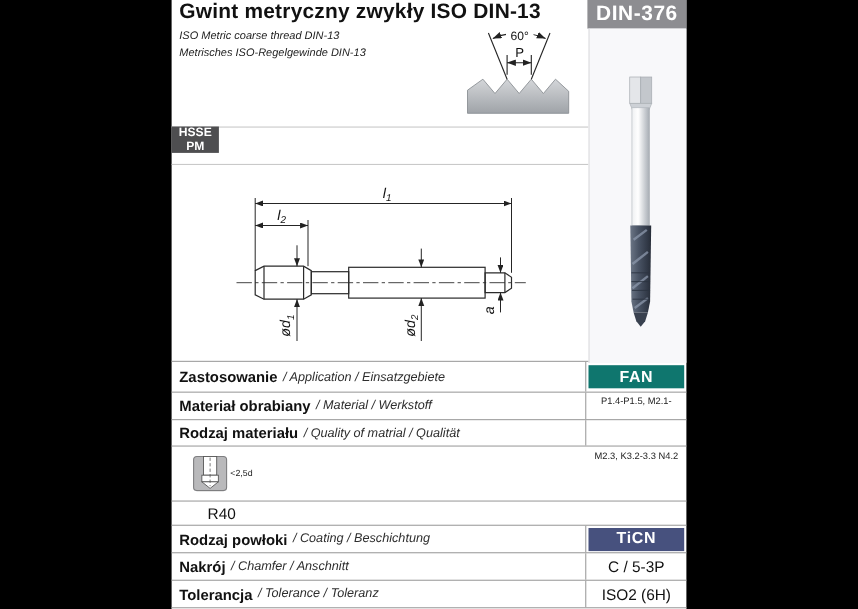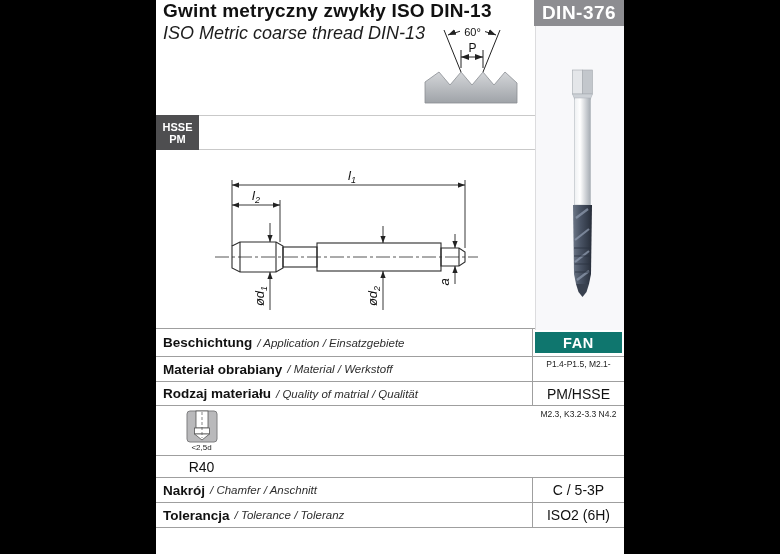--- a/index.html
+++ b/index.html
@@ -5,27 +5,27 @@
   html,body{margin:0;padding:0;background:#000;}
   .canvas{position:relative;width:780px;height:554px;background:#fff;overflow:hidden;
           font-family:"Liberation Sans",sans-serif;color:#111;}
   .strip{position:absolute;top:0;height:554px;background:#000;}
   .strip.left{left:0;width:156px;}
   .strip.right{left:624px;width:156px;}
 
   
   .title-block{position:absolute;left:163px;top:0;width:350px;}
   .title{font-size:19px;font-weight:bold;letter-spacing:.2px;line-height:22px;}
-  .subtitle{font-size:18px;font-style:italic;line-height:16px;color:#1c1c1c;margin-top:3px;}
+  .subtitle{font-size:10px;font-style:italic;line-height:16px;color:#1c1c1c;margin-top:3px;}
   .din-badge{position:absolute;left:534px;top:0;width:90px;height:26px;background:#8d8d91;
              color:#fff;font-weight:bold;font-size:19px;display:flex;align-items:center;
              justify-content:center;letter-spacing:.5px;text-align:right;}
   .hsse-band{position:absolute;left:156px;top:115px;width:379px;height:35px;
              border-top:1px solid #c9c9c9;border-bottom:1px solid #c9c9c9;box-sizing:border-box;}
-  .hsse-badge{position:absolute;left:156px;top:115px;width:43px;height:35px;background:#4e4e50;
+  .hsse-badge{position:absolute;left:156px;top:115px;width:43px;height:24px;background:#4e4e50;
               color:#fff;font-weight:bold;font-size:11px;line-height:12px;display:flex;
               flex-direction:column;align-items:center;justify-content:center;}
 
   
   .profile-svg{position:absolute;left:420px;top:22px;}
   .drawing-svg{position:absolute;left:156px;top:150px;}
   .tap-column{position:absolute;left:535px;top:26px;width:89px;height:304px;background:#f8f8fa;
               border-left:1px solid #dcdcde;box-sizing:border-box;z-index:3;}
 
   
@@ -37,33 +37,34 @@
           align-items:center;padding-left:7px;white-space:nowrap;overflow:hidden;}
   .tlabel .pl{font-weight:bold;font-size:13.5px;}
   .tlabel .tr{font-style:italic;font-size:11.5px;color:#2e2e2e;margin-left:5px;}
   .tvalue{width:91px;display:flex;flex-direction:column;align-items:center;justify-content:center;
           font-size:14px;color:#111;}
   .badge{width:87px;height:21px;display:flex;align-items:center;justify-content:center;
          color:#fff;font-weight:bold;font-size:14.5px;letter-spacing:.6px;}
   .badge.red{background:#0f766e;}
   .badge.navy{background:#47517e;}
   .small-val{font-size:8.5px;line-height:10px;color:#222;text-align:center;white-space:nowrap;margin-top:40px;}
-  .hole-cell{display:flex;flex-direction:column;align-items:center;}
+  .hole-cell{display:flex;flex-direction:row;align-items:center;}
   .hole-label{font-size:8px;color:#222;margin-top:0px;}
 </style>
 </head>
 <body>
 
 <div class="canvas">
   <div class="strip left"></div>
   <div class="strip right"></div>
 
   <div class="title-block">
     <div class="title">Gwint metryczny zwykły ISO DIN-13</div>
     <div class="subtitle">ISO Metric coarse thread DIN-13</div>
+    <div class="subtitle" style="margin-top:0;">Metrisches ISO-Regelgewinde DIN-13</div>
   </div>
   <div class="din-badge">DIN-376</div>
 
   <svg class="profile-svg" width="105" height="84" viewBox="0 0 105 84">
     <defs>
       <linearGradient id="toothGrad" x1="0" y1="0" x2="0" y2="1">
         <stop offset="0" stop-color="#d4d6d9"></stop>
           <stop offset="1" stop-color="#9fa3a8"></stop>
       </linearGradient>
       <marker id="parr" markerWidth="9" markerHeight="7" refX="8" refY="3" orient="auto-start-reverse">
@@ -175,21 +176,21 @@
       </g>
 
       <polygon points="40,258 53,258 50.5,266 46.5,271 42.5,266" fill="#39414f"></polygon>
     </svg>
   </div>
 
   <div class="spec-table">
 
     <div class="trow r1">
       <div class="tlabel">
-        <span class="pl">Beschichtung</span>
+        <span class="pl">Zastosowanie</span>
         <span class="tr">/ Application / Einsatzgebiete</span>
       </div>
       <div class="tvalue">
         <div class="badge red">FAN</div>
       </div>
     </div>
 
     <div class="trow r2">
       <div class="tlabel">
         <span class="pl">Materiał obrabiany</span>
@@ -198,23 +199,20 @@
       <div class="tvalue">
         <span class="small-val">P1.4-P1.5, M2.1-</span>
         <span class="small-val">M2.3, K3.2-3.3 N4.2</span>
       </div>
     </div>
 
     <div class="trow r3">
       <div class="tlabel">
         <span class="pl">Rodzaj materiału</span>
         <span class="tr">/ Quality of matrial / Qualität</span>
-      </div>
-      <div class="tvalue">
-        <span>PM/HSSE</span>
       </div>
     </div>
 
     <div class="trow r4">
       <div class="tvalue">
         <div class="hole-cell">
           <svg width="36" height="33" viewBox="0 0 36 33">
             <rect x="3" y="1" width="30" height="31" rx="3" fill="#b9b9bb" stroke="#7e7e80" stroke-width="1"></rect>
             <rect x="12" y="1" width="12" height="17" fill="#fff" stroke="#555" stroke-width="0.8"></rect>
             <rect x="10.5" y="18" width="15" height="6" fill="#fff" stroke="#555" stroke-width="0.8"></rect>
@@ -225,20 +223,29 @@
         </div>
       </div>
     </div>
 
     <div class="trow r5">
       <div class="tvalue">
         <span>R40</span>
       </div>
     </div>
 
+    <div class="trow r6">
+      <div class="tlabel">
+        <span class="pl">Rodzaj powłoki</span>
+        <span class="tr">/ Coating / Beschichtung</span>
+      </div>
+      <div class="tvalue">
+        <div class="badge navy">TiCN</div>
+      </div>
+    </div>
 
     <div class="trow r7">
       <div class="tlabel">
         <span class="pl">Nakrój</span>
         <span class="tr">/ Chamfer / Anschnitt</span>
       </div>
       <div class="tvalue">
         <span>C / 5-3P</span>
       </div>
     </div>

